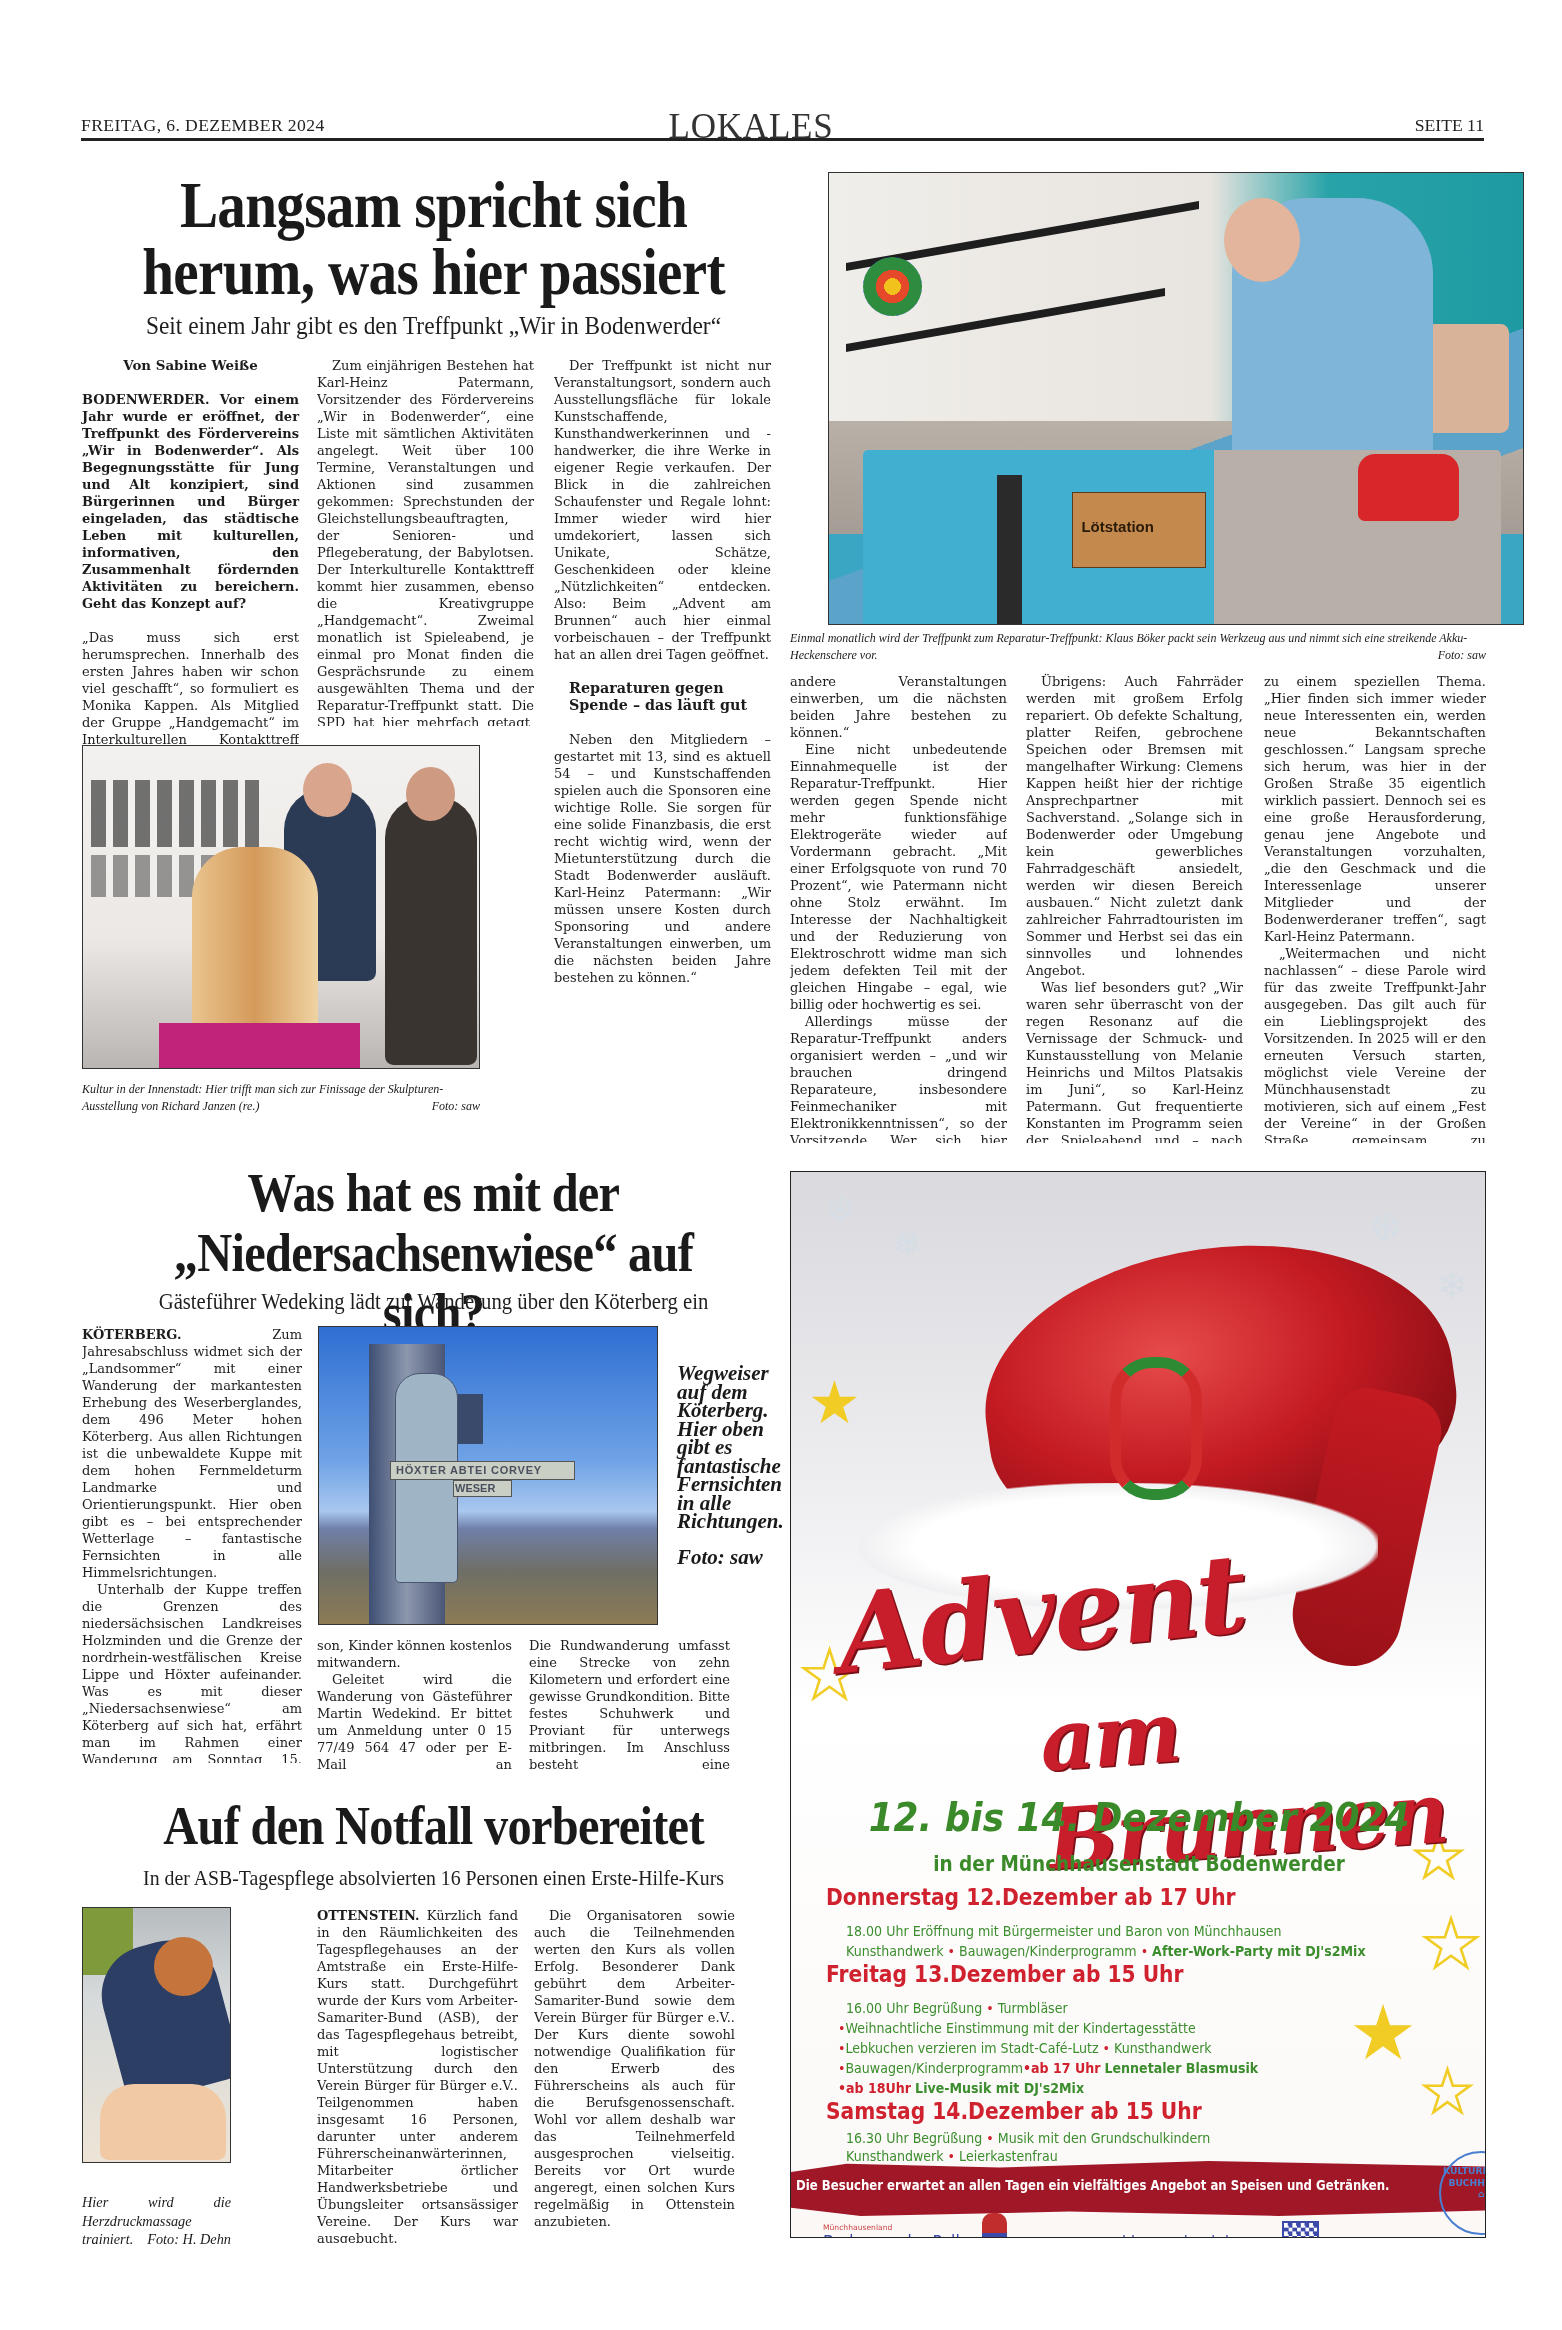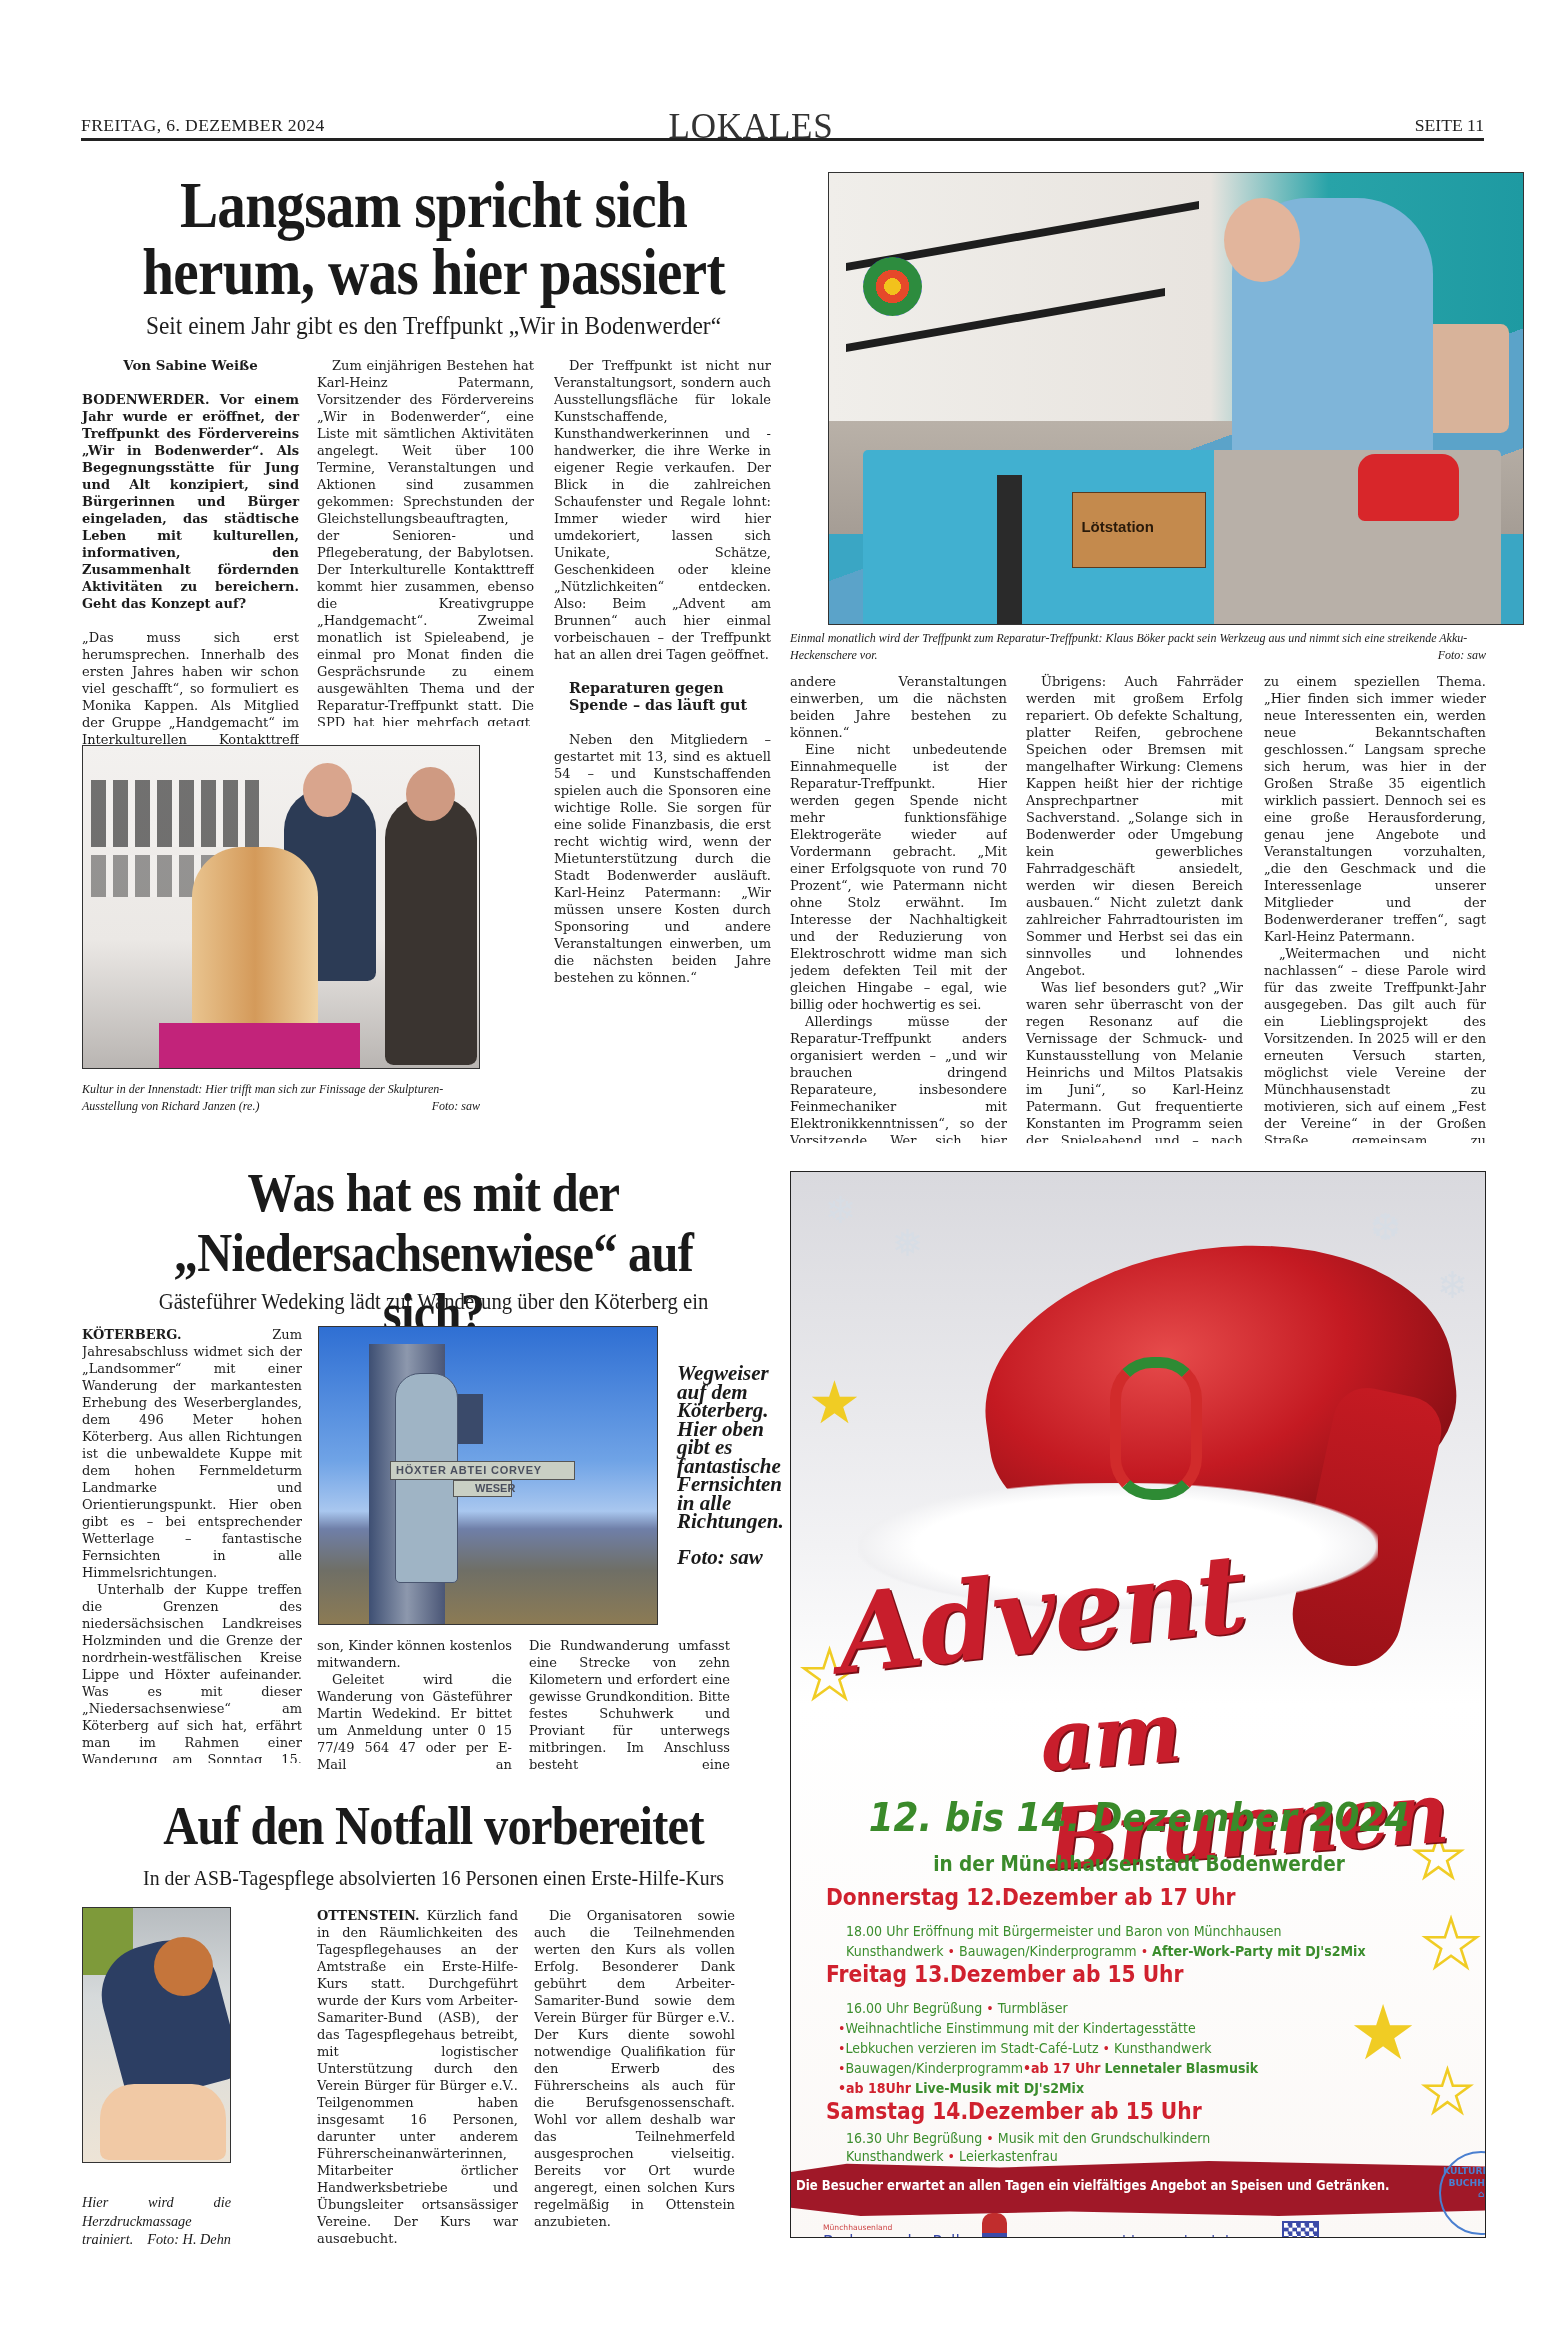--- a/index.html
+++ b/index.html
@@ -65,21 +65,21 @@
   .ph-kultur .plinth { position: absolute; left: 76px; top: 277px; width: 201px; height: 47px; background: #c2237a; }
 
   
   .ph-sign { left: 318px; top: 1326px; width: 340px; height: 299px;
     background:
       linear-gradient(to bottom, #2f6fd3 0%, #6fa3e6 45%, #a9c7ef 62%, #6f7fa8 68%, #6f6f66 82%, #8c7b54 100%);
   }
   .ph-sign .post { position: absolute; left: 50px; top: 17px; width: 76px; height: 282px; background: linear-gradient(to right, #3e4f73, #8d98ad, #4a5676); }
   .ph-sign .panel { position: absolute; left: 76px; top: 46px; width: 63px; height: 210px; background: #9fb4c5; border-radius: 25px 25px 5px 5px; border: 1.7px solid #4a5670; }
   .ph-sign .arm { position: absolute; left: 71px; top: 134px; width: 185px; height: 18.5px; background: #c9cfc4; border: 0.8px solid #555; font: bold 11px "Liberation Sans", sans-serif; color: #4a4f5e; line-height: 17px; padding-left: 5px; letter-spacing: 0.8px; }
-  .ph-sign .arm2 { position: absolute; left: 134px; top: 153px; width: 59px; height: 17px; background: #c9cfc4; border: 0.8px solid #555; font: bold 11px "Liberation Sans", sans-serif; color: #4a4f5e; line-height: 15px; padding-left: 21px; }
+  .ph-sign .arm2 { position: absolute; left: 134px; top: 153px; width: 59px; height: 17px; background: #c9cfc4; border: 0.8px solid #555; font: bold 11px "Liberation Sans", sans-serif; color: #4a4f5e; line-height: 15px; padding-left: 1px; }
   .ph-sign .side { position: absolute; left: 126px; top: 67px; width: 38px; height: 50px; background: #3a4a6a; }
 
   
   .ph-cpr { left: 82px; top: 1907px; width: 149px; height: 256px;
     background: linear-gradient(to bottom, #b7bcc0 0%, #d6dadb 35%, #ede4d6 100%); }
   .ph-cpr .chair { position: absolute; left: 0; top: 0; width: 50px; height: 67px; background: #7e9a3a; }
   .ph-cpr .person { position: absolute; left: 25px; top: 34px; width: 118px; height: 151px; background: #2c3e63; border-radius: 50px 50px 17px 17px; transform: rotate(-15deg); }
   .ph-cpr .hair { position: absolute; left: 71px; top: 29px; width: 59px; height: 59px; background: #c5753b; border-radius: 50%; }
   .ph-cpr .dummy { position: absolute; left: 17px; top: 176px; width: 126px; height: 76px; background: #f1c9a5; border-radius: 34px 34px 8.4px 8.4px; }
 

